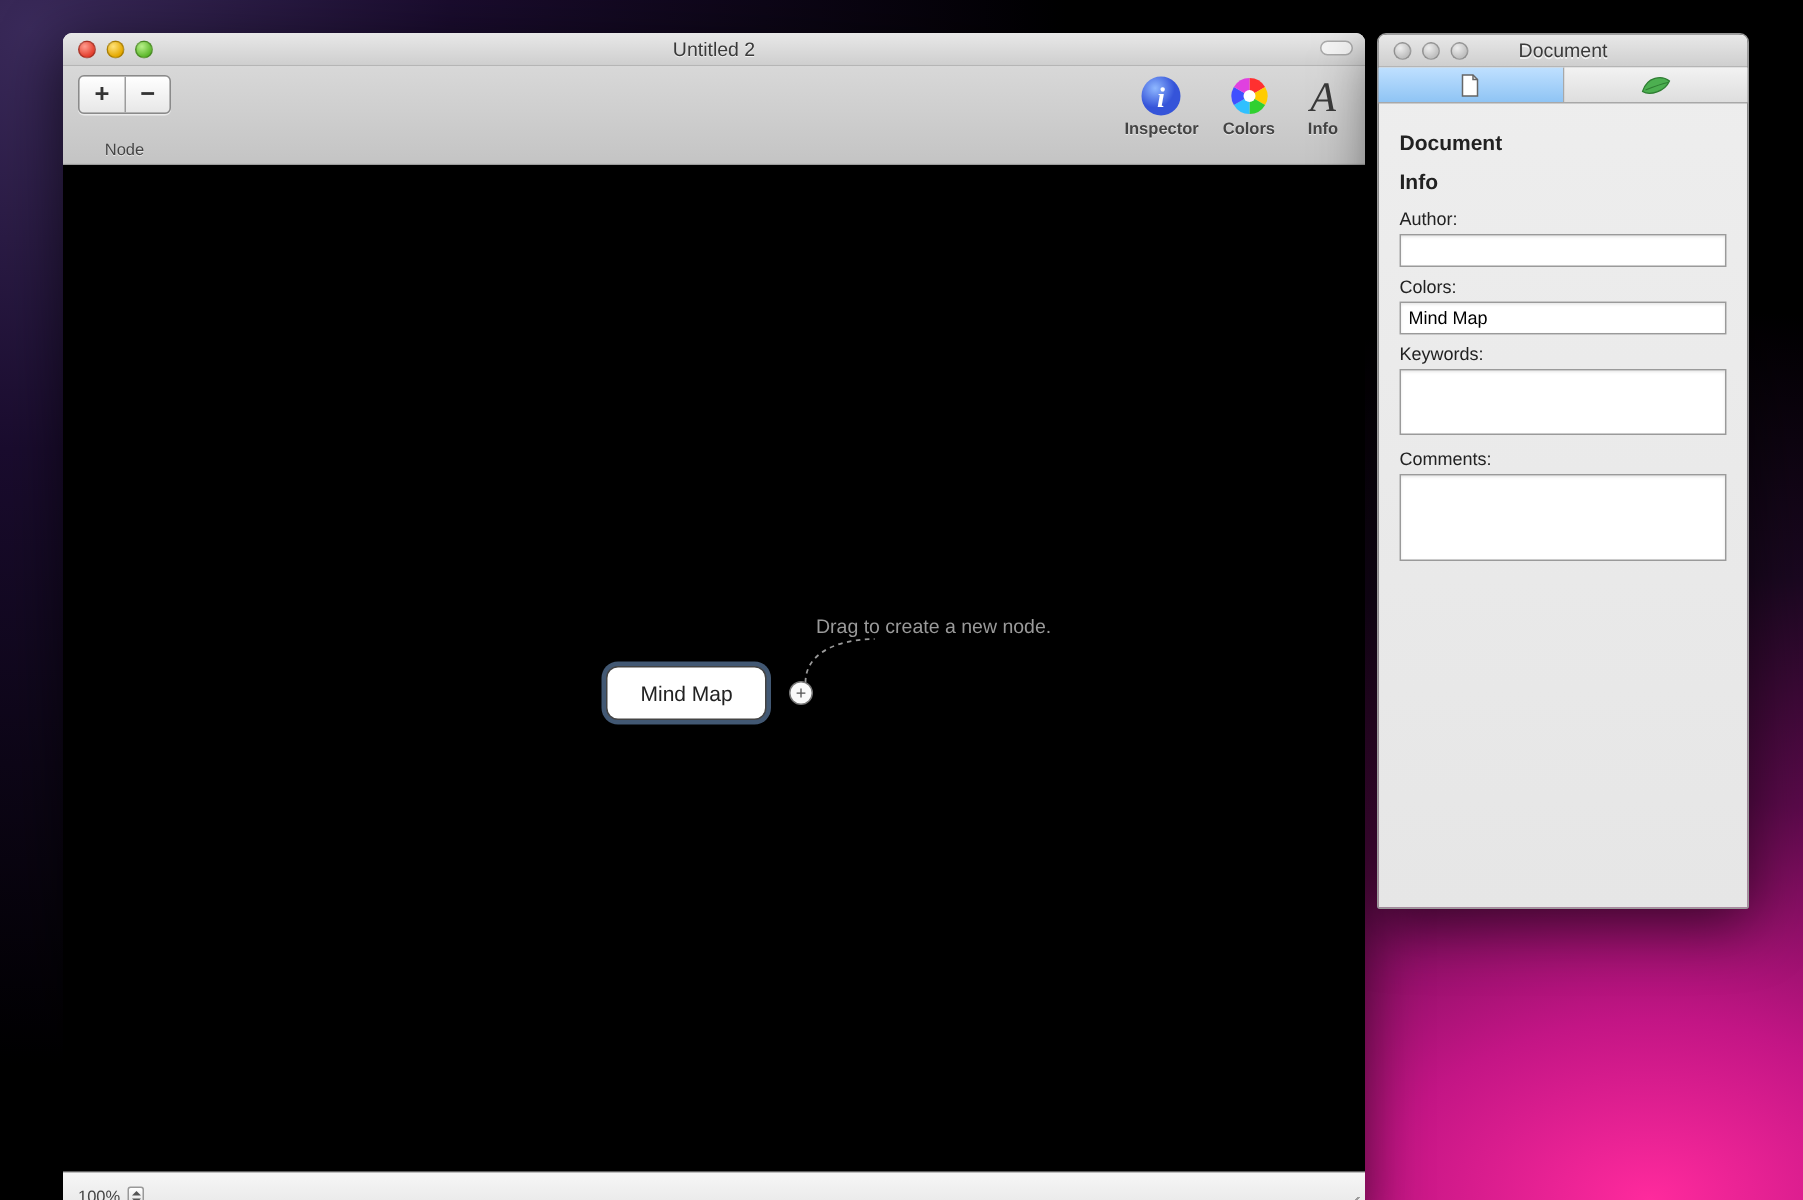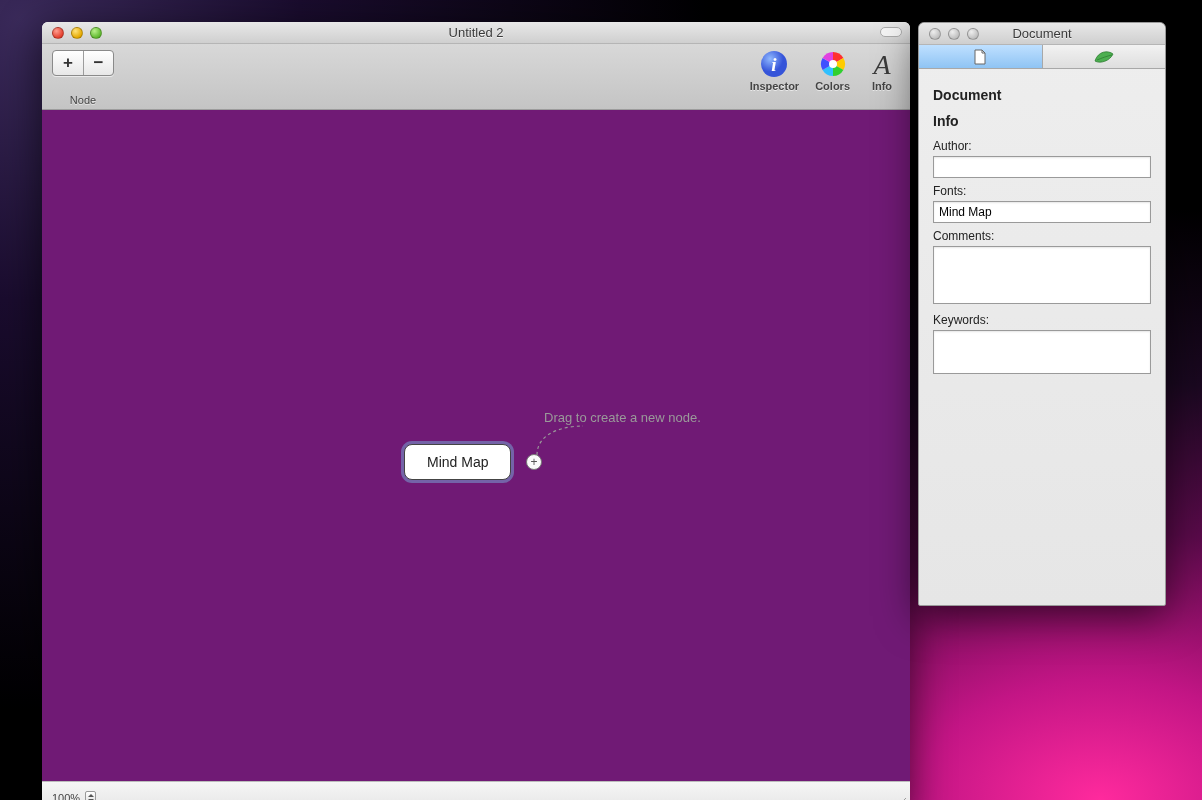--- a/index.html
+++ b/index.html
@@ -69,21 +69,21 @@
   .seg button + button { border-left: 1px solid #9c9c9c; }
   .tb-label { font-size: 11px; color: #444; margin-top: 18px; text-shadow: 0 1px 0 rgba(255,255,255,0.6); }
 
   .tb-right { position: absolute; right: 12px; top: 4px; display: flex; gap: 16px; }
   .tb-item { display: flex; flex-direction: column; align-items: center; cursor: pointer; }
   .tb-ico  { width: 32px; height: 32px; display:flex; align-items:center; justify-content:center; }
   .tb-ilab { font-size: 11px; color: #444; text-shadow:0 1px 0 rgba(255,255,255,0.6);font-weight:bold; }
 
   .canvas {
     position: absolute; left:0; right:0; top:88px; bottom:20px;
-    background: #701a75;
+    background: #000000;
   }
   .hint {
     position: absolute; left: 502px; top: 300px;
     color: #9a9a9a; font-size: 13px;
   }
   .node {
     position: absolute; left: 362px; top: 334px;
     padding: 9px 22px;
     border: 1px solid #444; border-radius: 8px;
     background: #fff; color: #222; font-size: 14px;
@@ -281,27 +281,27 @@
     <div class="sec-title">Document</div>
 
     <div class="sec-title">Info</div>
 
     <div class="field-block">
       <label class="field-label">Author:</label>
       <input class="tf" value="" style="">
     </div>
 
     <div class="field-block">
-      <label class="field-label">Fonts:</label>
+      <label class="field-label">Colors:</label>
       <input class="tf" value="Mind Map" style="">
+    </div>
+
+    <div class="field-block">
+      <label class="field-label">Keywords:</label>
+      <textarea class="ta" value="" style=""></textarea>
     </div>
 
     <div class="field-block">
       <label class="field-label">Comments:</label>
       <textarea class="ta big" value="" style=""></textarea>
     </div>
-
-    <div class="field-block">
-      <label class="field-label">Keywords:</label>
-      <textarea class="ta" value="" style=""></textarea>
-    </div>
   </div>
 </div>
 
 </body></html>

